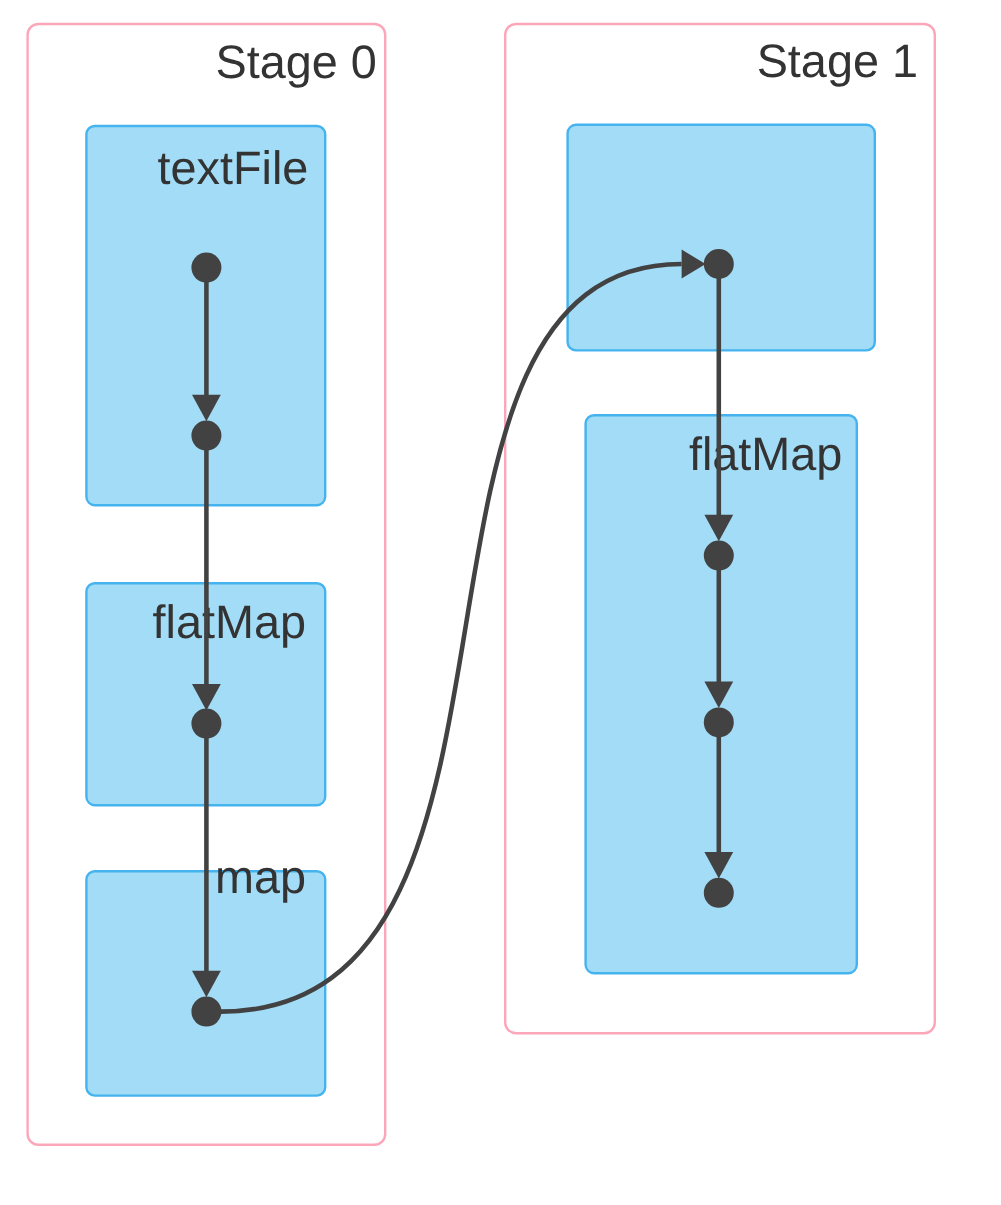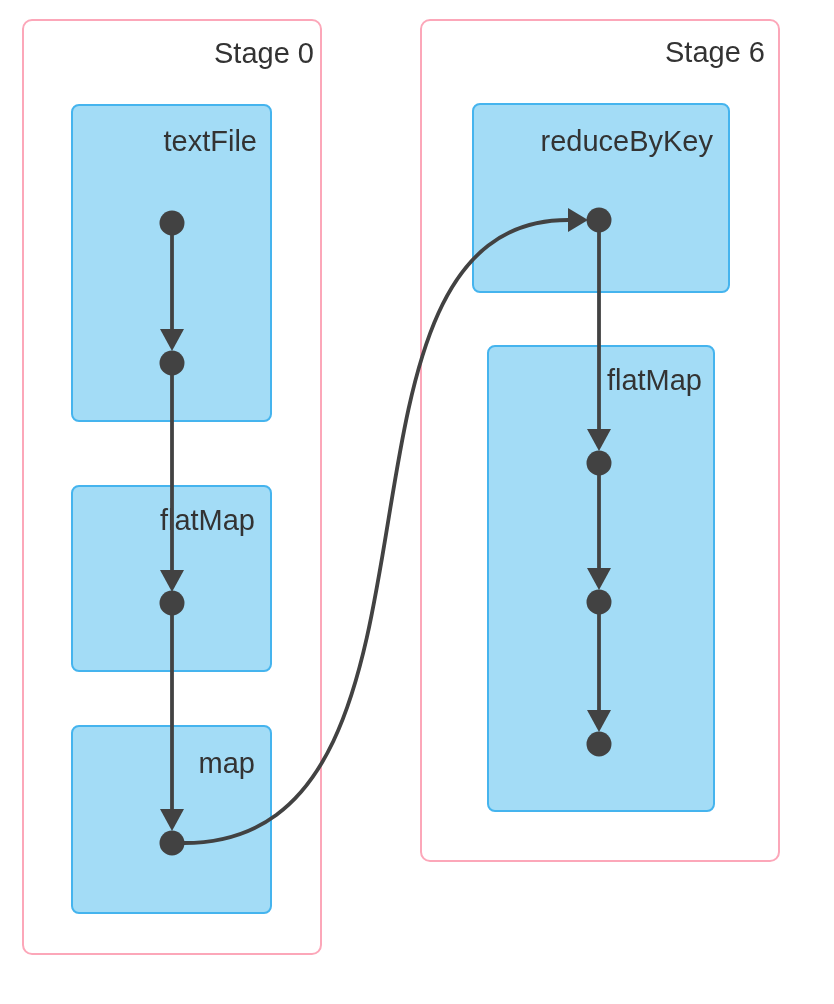--- a/index.html
+++ b/index.html
@@ -24,41 +24,41 @@
   }
   .op-cluster {
     position: absolute;
     box-sizing: border-box;
     border: 2px solid #45B4EE;
     border-radius: 8px;
     background: #A3DCF6;
   }
   .dag-label {
     position: absolute;
-    font-size: 29px;
+    font-size: 39px;
     line-height: 32px;
     color: #333333;
     white-space: nowrap;
     text-align: left;
   }
   
   .stage0 { left: 22px;  top: 19px; width: 300px; height: 936px; }
   .stage1 { left: 420px; top: 19px; width: 360px; height: 843px; }
   
   .op-textfile    { left: 71px;  top: 104px; width: 201px; height: 318px; }
   .op-flatmap     { left: 71px;  top: 485px; width: 201px; height: 187px; }
   .op-map         { left: 71px;  top: 725px; width: 201px; height: 189px; }
   .op-reducebykey { left: 472px; top: 103px; width: 258px; height: 190px; }
   .op-sortby      { left: 487px; top: 345px; width: 228px; height: 467px; }
   
   .lbl-stage0      { right: 520px; top: 37px; }
   .lbl-stage1      { right: 69px;  top: 36px; }
   .lbl-textfile    { right: 577px; top: 125px; margin-left: 11px; }
   .lbl-flatmap     { right: 579px; top: 504px; }
-  .lbl-map         { right: 579px; top: 747px; }
+  .lbl-map         { right: 579px; top: 716px; }
   .lbl-reducebykey { right: 121px; top: 125px; }
   .lbl-sortby      { right: 132px; top: 364px; }
   .dag-overlay {
     position: absolute;
     left: 0;
     top: 0;
     width: 834px;
     height: 1004px;
   }
   .dag-edge {
@@ -77,25 +77,24 @@
   <div class="stage-cluster stage0"></div>
   <div class="stage-cluster stage1"></div>
 
   <div class="op-cluster op-textfile"></div>
   <div class="op-cluster op-flatmap"></div>
   <div class="op-cluster op-map"></div>
   <div class="op-cluster op-reducebykey"></div>
   <div class="op-cluster op-sortby"></div>
 
   <div class="dag-label lbl-stage0">Stage 0</div>
-  <div class="dag-label lbl-stage1">Stage 6</div>
+  <div class="dag-label lbl-stage1">Stage 1</div>
   <div class="dag-label lbl-textfile">textFile</div>
   <div class="dag-label lbl-flatmap">flatMap</div>
   <div class="dag-label lbl-map">map</div>
-  <div class="dag-label lbl-reducebykey">reduceByKey</div>
   <div class="dag-label lbl-sortby">flatMap</div>
 
   <svg class="dag-overlay" viewBox="0 0 834 1004">
 
     <path class="dag-edge" d="M172 234 L172 330"></path>
     <polygon class="dag-arrow" points="160,329 184,329 172,351"></polygon>
 
     <path class="dag-edge" d="M172 374 L172 571"></path>
     <polygon class="dag-arrow" points="160,570 184,570 172,592"></polygon>
 

